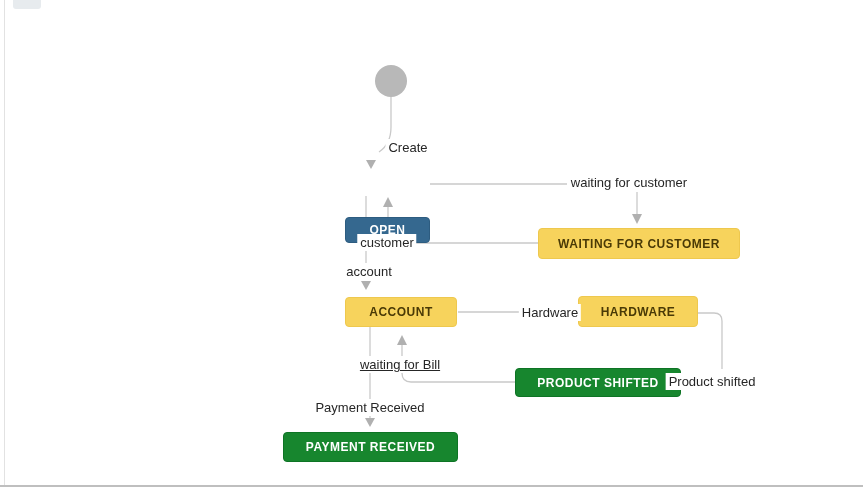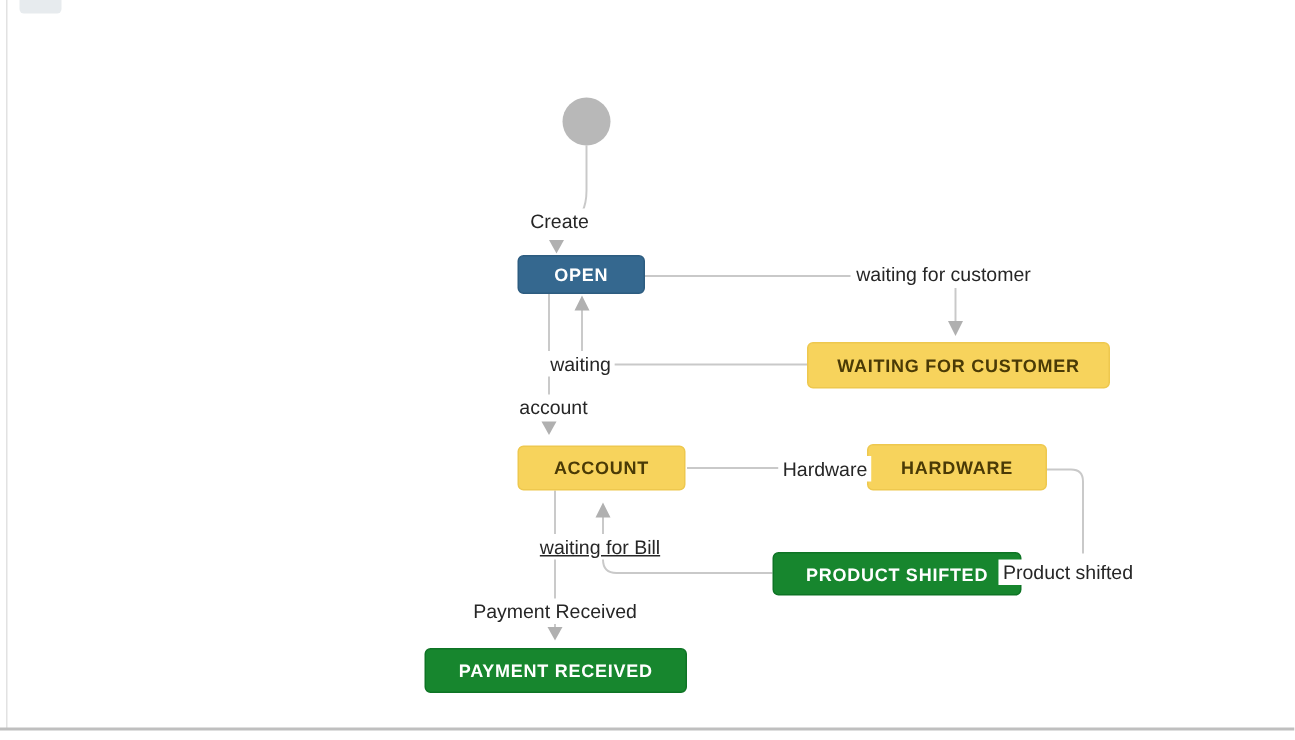--- a/index.html
+++ b/index.html
@@ -11,38 +11,38 @@
   svg.wires { position: absolute; left: 0; top: 0; z-index: 1; }
   svg.wires path { fill: none; stroke: #c9c9c9; stroke-width: 1.3; }
   svg.wires polygon { fill: #b0b0b0; stroke: none; }
 
   .status {
     position: absolute; z-index: 3;
     display: flex; align-items: center; justify-content: center;
     font-size: 12px; font-weight: bold; letter-spacing: 0.5px;
     border-radius: 4px; white-space: nowrap; cursor: move;
   }
-  .s-blue   { background: #35688f; border: 1px solid #2d5c80; color: #ffffff; }
+  .s-blue   { background: #35688f; border: 1px solid #2d5c80; color: #ffffff; margin-top: 47px; }
   .s-yellow { background: #f7d35c; border: 1px solid #eec84e; color: #4a3a06; }
   .s-green  { background: #17862e; border: 1px solid #0e7425; color: #ffffff; }
 
   #st-open     { left: 345px; top: 170px; width:  85px; height: 26px; }
   #st-wfc      { left: 538px; top: 228px; width: 202px; height: 31px; }
   #st-account  { left: 345px; top: 297px; width: 112px; height: 30px; }
   #st-hardware { left: 578px; top: 296px; width: 120px; height: 31px; }
   #st-ps       { left: 515px; top: 368px; width: 166px; height: 29px; }
   #st-pr       { left: 283px; top: 432px; width: 175px; height: 30px; }
 
   .tlabel {
     position: absolute; z-index: 4; transform: translateX(-50%);
     background: #ffffff; padding: 1px 3px;
     font-size: 13px; line-height: 15px; color: #262626; white-space: nowrap;
     cursor: pointer;
   }
-  #tl-create   { left: 373px; top: 139px; }
+  #tl-create   { left: 408px; top: 139px; }
   #tl-wfc      { left: 629px; top: 174px; }
   #tl-accepted { left: 387px; top: 234px; }
   #tl-account  { left: 369px; top: 263px; }
   #tl-hardware { left: 550px; top: 304px; }
   #tl-ps       { left: 712px; top: 373px; }
   #tl-wfb      { left: 400px; top: 356px; text-decoration: underline; }
   #tl-pr       { left: 370px; top: 399px; }
 
   .start-circle {
     position: absolute; z-index: 2;
@@ -93,20 +93,20 @@
 
   <div id="st-open" class="status s-blue">OPEN</div>
   <div id="st-wfc" class="status s-yellow">WAITING FOR CUSTOMER</div>
   <div id="st-account" class="status s-yellow">ACCOUNT</div>
   <div id="st-hardware" class="status s-yellow">HARDWARE</div>
   <div id="st-ps" class="status s-green">PRODUCT SHIFTED</div>
   <div id="st-pr" class="status s-green">PAYMENT RECEIVED</div>
 
   <div id="tl-create" class="tlabel">Create</div>
   <div id="tl-wfc" class="tlabel">waiting for customer</div>
-  <div id="tl-accepted" class="tlabel">waiting</div>
+  <div id="tl-accepted" class="tlabel">customer</div>
   <div id="tl-account" class="tlabel">account</div>
   <div id="tl-hardware" class="tlabel">Hardware</div>
   <div id="tl-ps" class="tlabel">Product shifted</div>
   <div id="tl-wfb" class="tlabel">waiting for Bill</div>
   <div id="tl-pr" class="tlabel">Payment Received</div>
 
 </div>
 
 </body></html>

